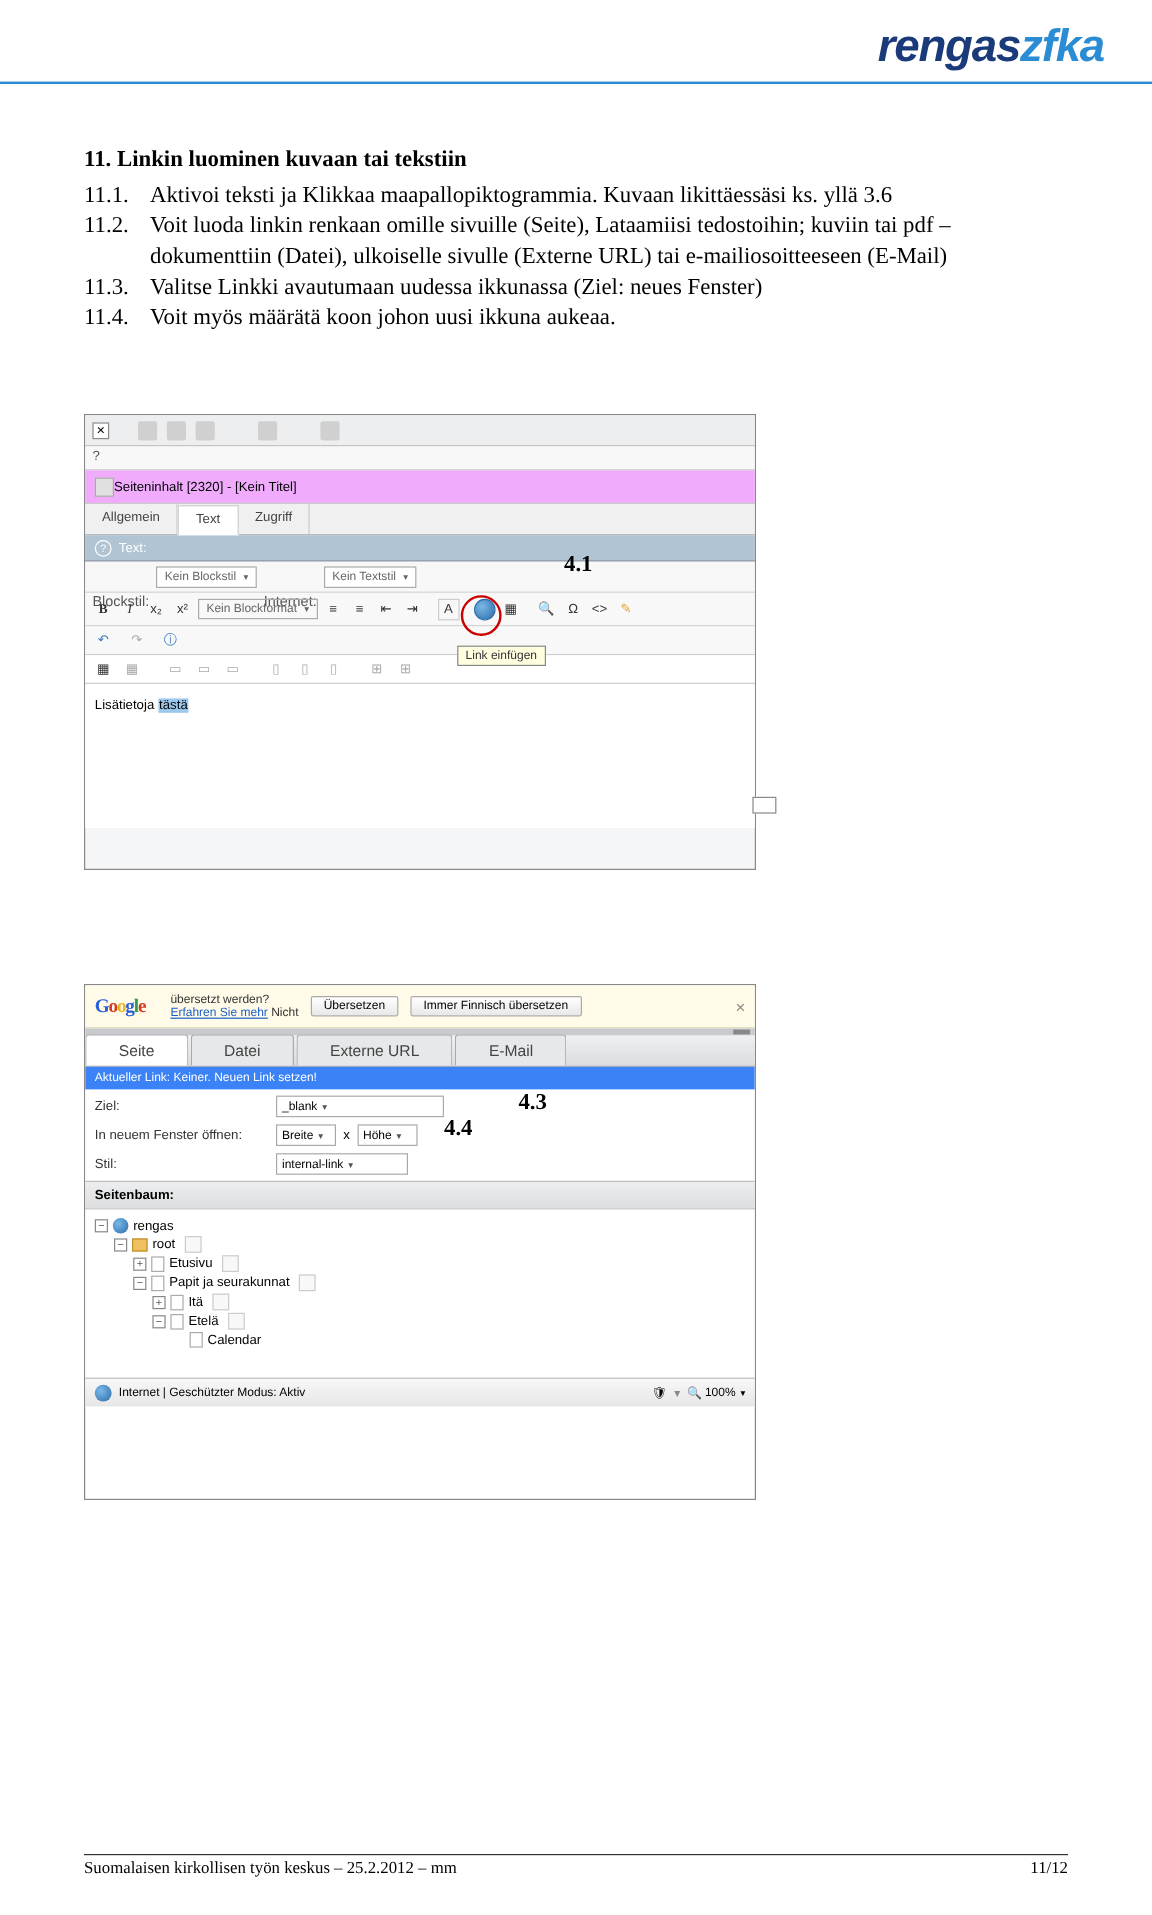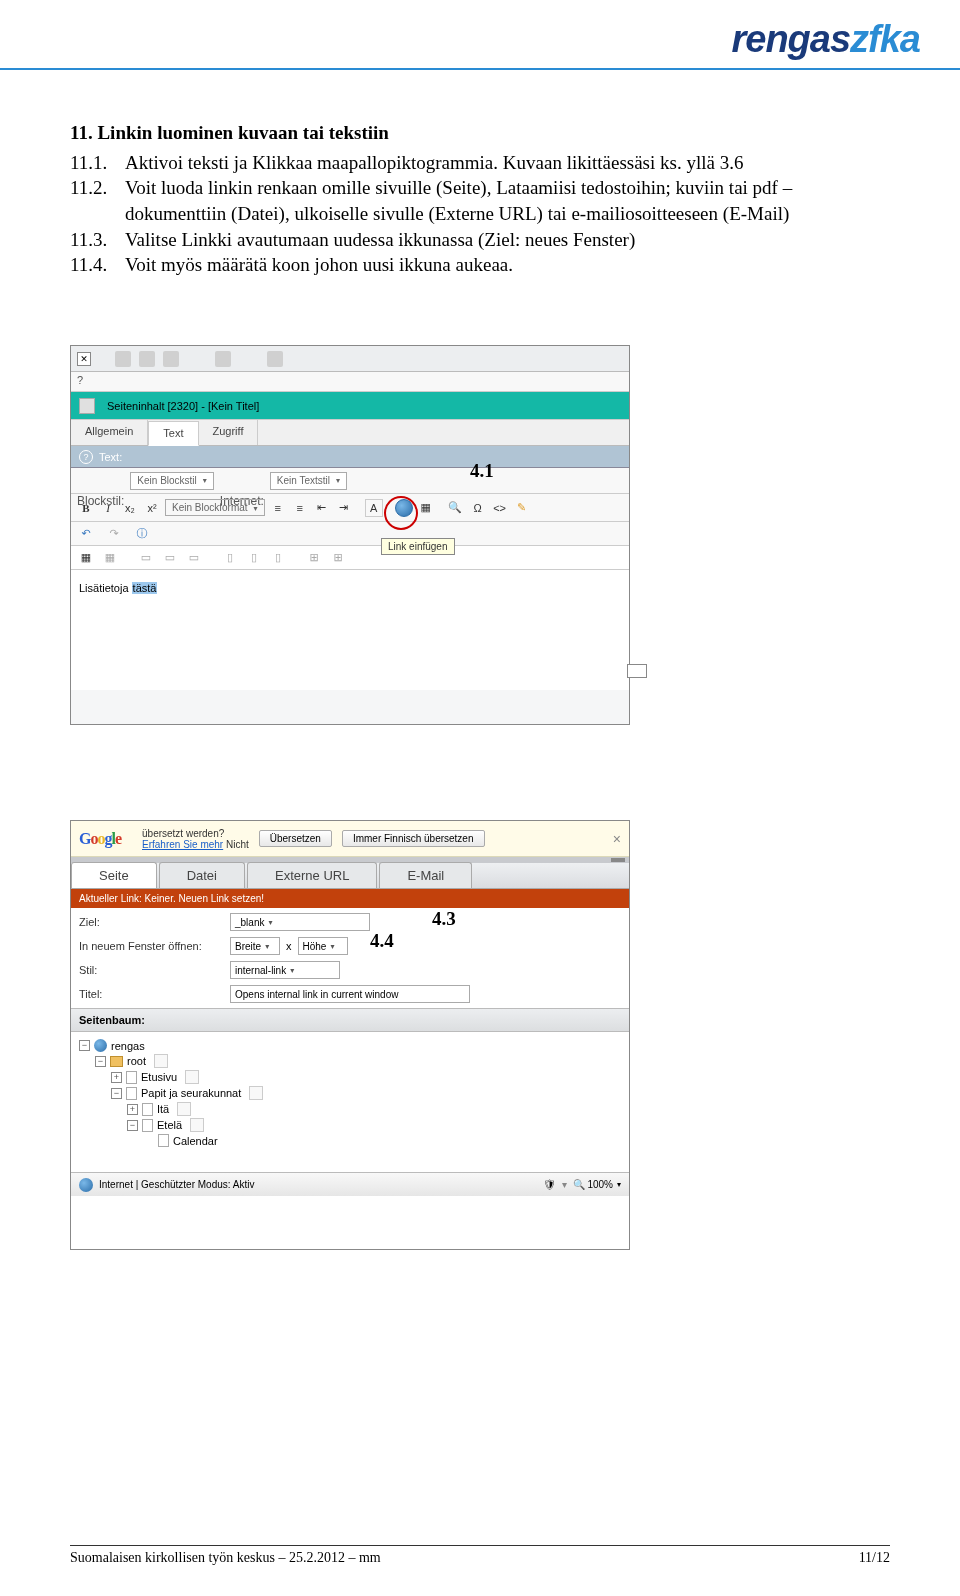--- a/index.html
+++ b/index.html
@@ -72,21 +72,21 @@
     align-items: center;
     padding: 0 6px;
     gap: 8px;
   }
   .ss1-top .closebox {
     width: 14px; height: 14px; border: 1px solid #888; background: #fff;
     display:flex; align-items:center; justify-content:center; font-size:9px;
   }
   .ss1-top .icon { width: 16px; height: 16px; background: #d0d0d0; border-radius:2px; }
   .ss1-help { background:#f8f8f8; height:20px; border-bottom:1px solid #ccc; padding:2px 6px; color:#555;}
-  .ss1-title { background:#14b8a6; height:28px; border-bottom:1px solid #ccc; display:flex; align-items:center; padding:0 8px; gap:12px;}
+  .ss1-title { background:#f0abfc; height:28px; border-bottom:1px solid #ccc; display:flex; align-items:center; padding:0 8px; gap:0;}
   .ss1-title .pageicon { width:16px; height:16px; background:#e0e0e0; border:1px solid #aaa;}
   .ss1-tabs { background:#f0f0f0; height:26px; display:flex; border-bottom:1px solid #bbb;}
   .ss1-tab { padding:5px 14px; border-right:1px solid #ccc; color:#444;}
   .ss1-tab.active { background:#fff; border-bottom:1px solid #fff; position:relative; top:1px; border-top:1px solid #ccc; border-left:1px solid #ccc;}
   .ss1-textbar { background:#b0c4d4; height:22px; padding:3px 8px; color:#fff; display:flex; align-items:center; border-bottom:1px solid #889;}
   .ss1-textbar .help { width:14px; height:14px; border:1px solid #fff; border-radius:50%; display:flex; align-items:center; justify-content:center; font-size:9px; margin-right:6px;}
   .ss1-toolbar { background:#f8f8f8; padding:2px 6px; border-bottom:1px solid #ccc; display:flex; align-items:center; gap:6px; height:26px; }
   .ss1-toolbar .lbl { color:#555; font-size:12px;margin-top:41px;}
   .ss1-toolbar .sel { border:1px solid #aaa; background:#fff; padding:2px 6px; font-size:10px; height:18px; display:flex; align-items:center; color:#666;}
   .ss1-toolbar2 { background:#f8f8f8; padding:2px 6px; border-bottom:1px solid #ccc; display:flex; align-items:center; gap:4px; height:28px;}
@@ -144,21 +144,21 @@
   .ss2-gbar { background:#fffbe8; border-bottom:1px solid #dcd9b8; height:36px; display:flex; align-items:center; padding:4px 8px; gap:10px;}
   .ss2-gbar .glogo { font-family:serif; font-weight:bold; font-size:16px; letter-spacing:-1px;}
   .ss2-gbar .glogo .b{color:#2a5fd6;} .ss2-gbar .glogo .r{color:#d43a2a;} .ss2-gbar .glogo .y{color:#e8b62a;} .ss2-gbar .glogo .g{color:#2a9c4a;}
   .ss2-gbar .gtext { font-size:10px; color:#333;margin-left:11px;}
   .ss2-gbar .gtext .link { color:#1a5fc8; text-decoration:underline;}
   .ss2-gbar .gbtn { border:1px solid #aaa; background:linear-gradient(#fff,#e8e8e8); padding:2px 10px; font-size:10px; border-radius:2px;}
   .ss2-gbar .closex { margin-left:auto; color:#888; font-size:14px;}
   .ss2-tabs { background:linear-gradient(#eef0f2,#dadce0); height:26px; display:flex; align-items:flex-end; border-bottom:1px solid #aaa;}
   .ss2-tab { padding:5px 27px; font-size:13px; color:#444; border:1px solid #aaa; border-bottom:none; margin-right:2px; background:#e6e8ea; border-radius:3px 3px 0 0;}
   .ss2-tab.active { background:#fff; }
-  .ss2-darkbar { background:#c2410c; color:#fff; padding:4px 8px; font-size:10px;}
+  .ss2-darkbar { background:#3b82f6; color:#fff; padding:4px 8px; font-size:10px;}
   .ss2-form { background:#fff; padding:2px 0;}
   .ss2-row { display:flex; align-items:center; padding:3px 8px; font-size:11px; gap:6px;}
   .ss2-row .lbl { flex:0 0 145px; color:#333;}
   .ss2-row .fld { border:1px solid #aaa; background:#fff; padding:2px 4px; font-size:10px; height:18px; display:flex; align-items:center;}
   .ss2-row .sel { display:flex; align-items:center;}
   .ss2-row .sel::after { content:'▾'; margin-left:4px; font-size:8px; color:#555;}
   .ss2-sectionhdr { background:linear-gradient(#eceef0,#dcdee0); padding:5px 8px; font-weight:bold; font-size:11px; border-top:1px solid #bbb; border-bottom:1px solid #bbb;}
   .ss2-tree { background:#fff; padding:6px 8px; min-height:140px;}
   .ss2-tree .node { display:flex; align-items:center; gap:4px; padding:1px 0; font-size:11px;}
   .ss2-tree .exp { width:11px; height:11px; border:1px solid #888; display:flex; align-items:center; justify-content:center; font-size:9px; line-height:1; color:#555;}
@@ -343,26 +343,20 @@
       <div class="fld sel" style="width:50px">
           <span>Höhe</span>
         </div>
     </div>
     <div class="ss2-row">
       <div class="lbl">Stil:</div>
       <div class="fld sel" style="width:110px">
           <span>internal-link</span>
         </div>
     </div>
-    <div class="ss2-row">
-      <div class="lbl">Titel:</div>
-      <div class="fld" style="width:240px">
-          <span>Opens internal link in current window</span>
-        </div>
-    </div>
   </div>
   <div class="ss2-sectionhdr">Seitenbaum:</div>
   <div class="ss2-tree">
     <div class="node">
       <div class="exp">−</div>
       <div class="globeicon"></div>
       <span>rengas</span>
     </div>
     <div class="node indent1">
       <div class="exp">−</div>

